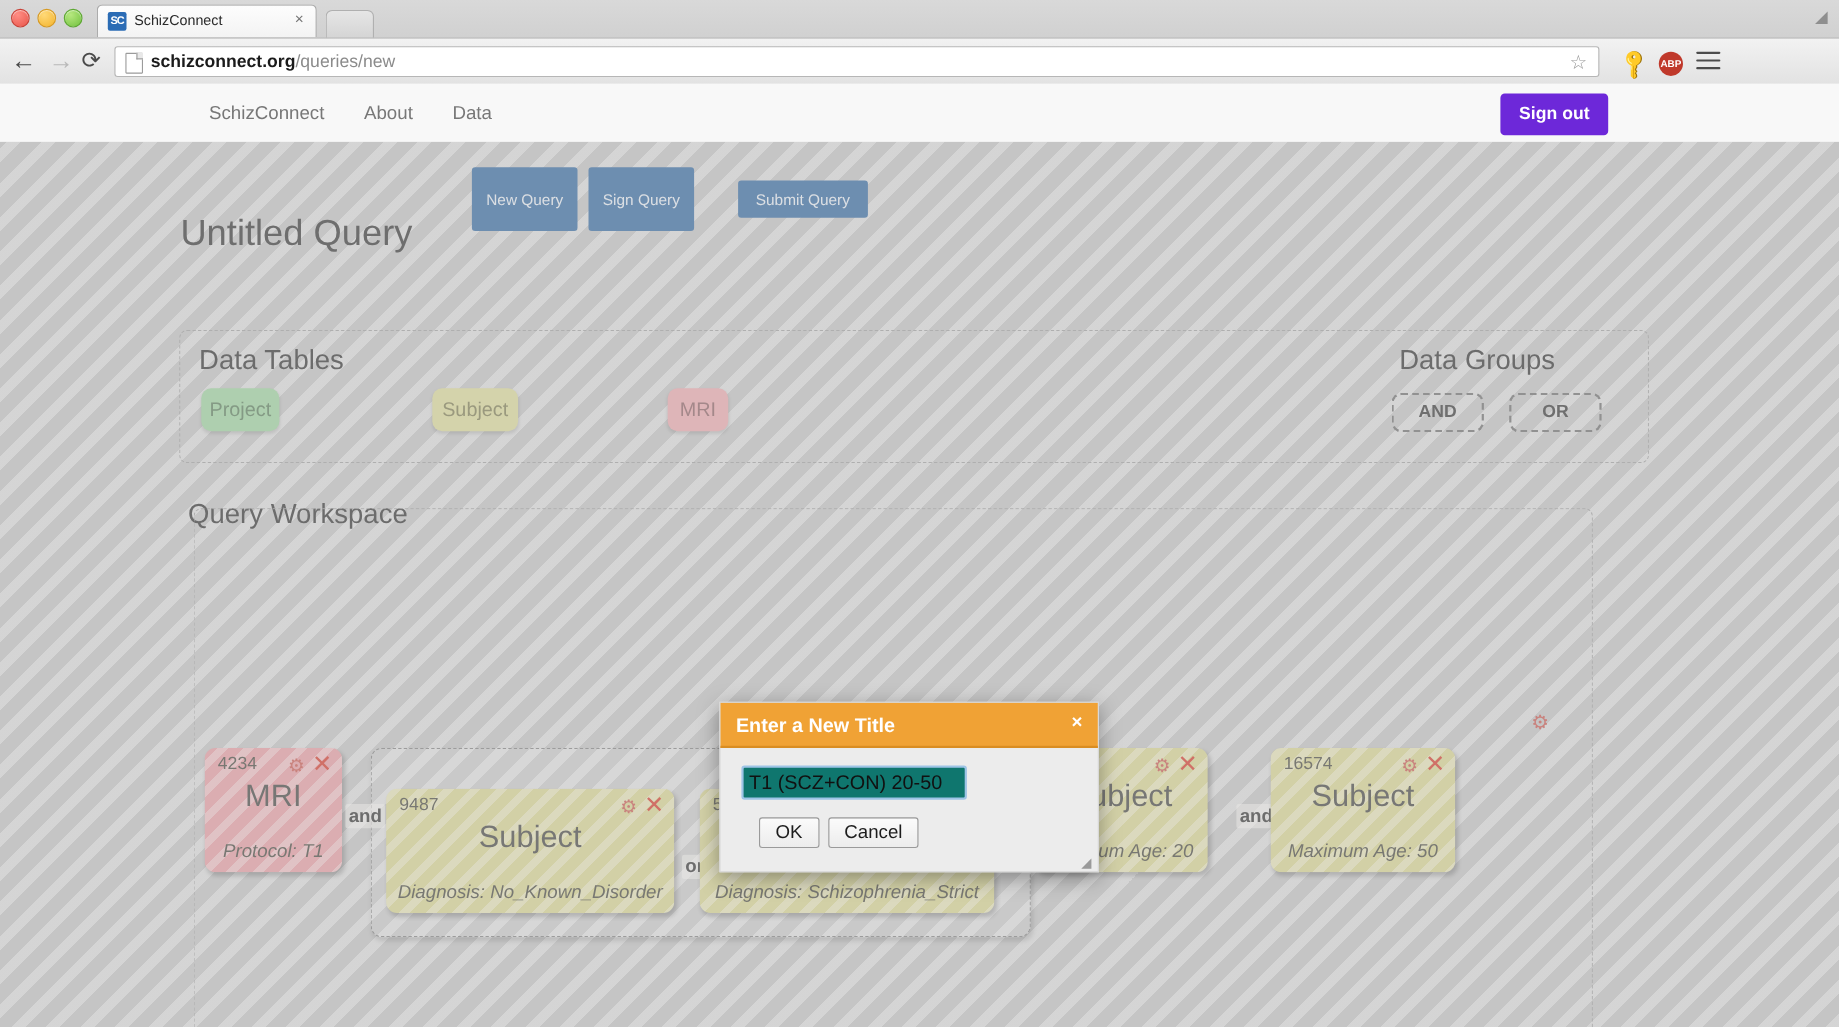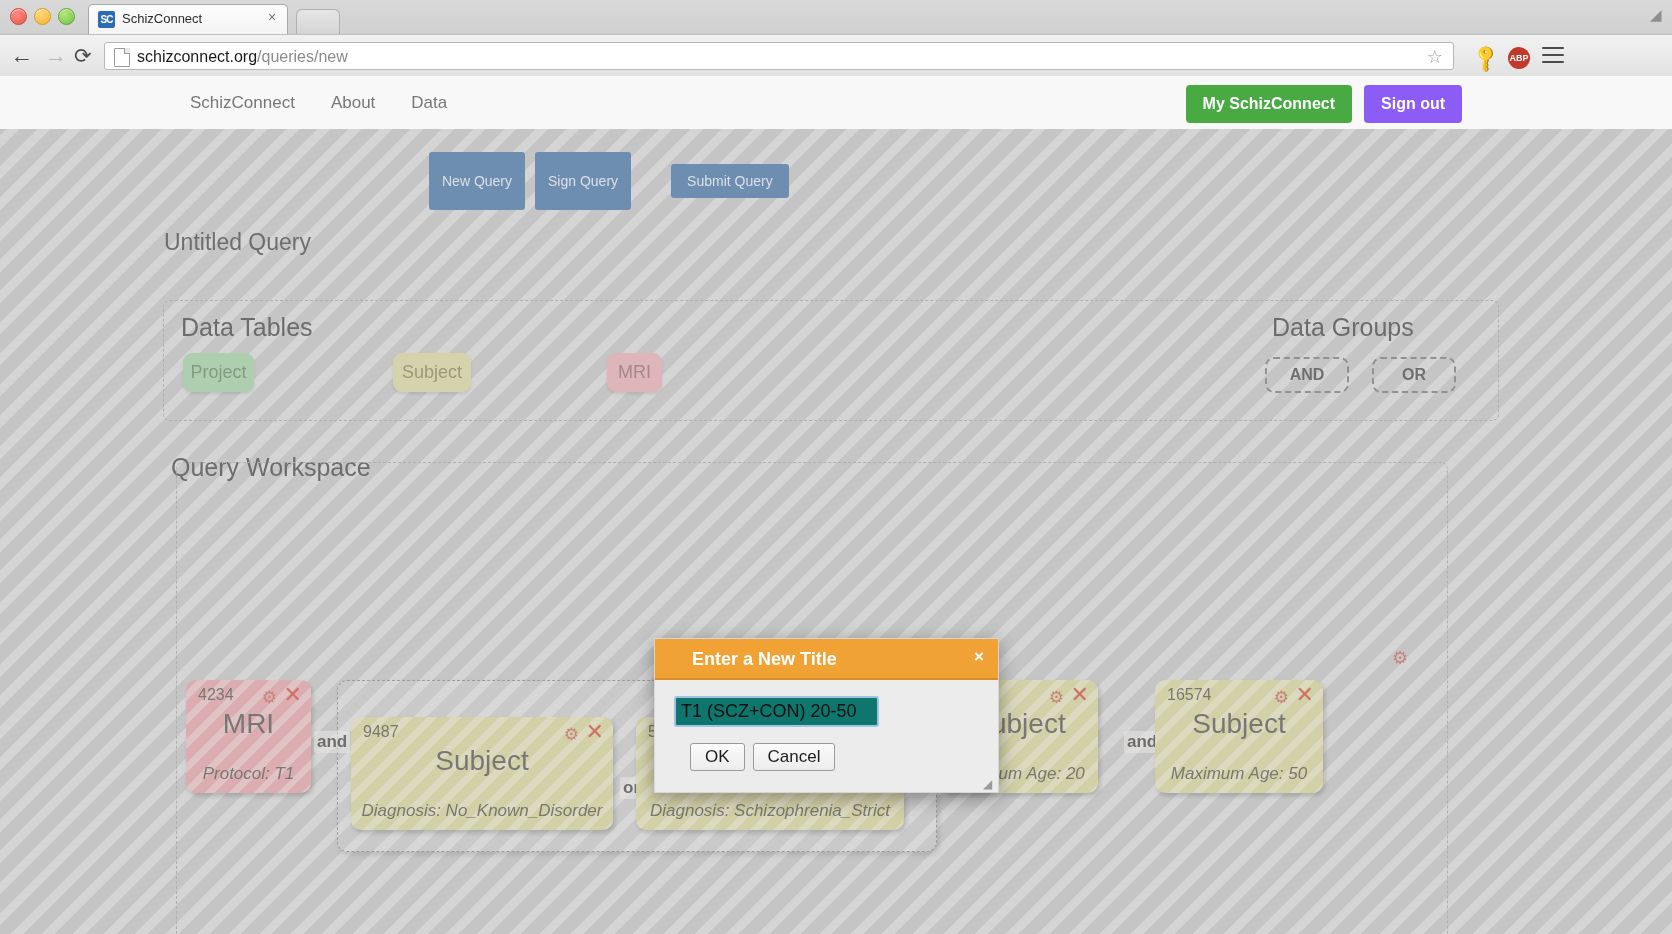--- a/index.html
+++ b/index.html
@@ -43,39 +43,39 @@
   .navbtn.fwd{left:44px;color:#b9b9b9;}
   .navbtn.reload{left:74px;font-size:21px;}
   .omnibox{position:absolute;left:104px;top:7px;width:1350px;height:28px;
     background:#fff;border:1px solid #b6b6b6;border-radius:3px;box-sizing:border-box;}
   .pageicon{position:absolute;left:9px;top:5px;width:14px;height:17px;
     background:#fff;border:1px solid #9b9b9b;border-radius:1px;}
   .pageicon:after{content:"";position:absolute;right:-1px;top:-1px;width:5px;height:5px;
     background:#e8e8e8;border-left:1px solid #9b9b9b;border-bottom:1px solid #9b9b9b;}
   .urltext{position:absolute;left:32px;top:3px;font-size:16px;color:#8b8b8b;line-height:22px;
     font-family:"Liberation Sans",sans-serif;}
-  .urltext b{color:#1b1b1b;font-weight:normal;}
+  .urltext b{color:#1b1b1b;font-weight:bold;}
   .star{position:absolute;right:10px;top:4px;font-size:18px;color:#9a9a9a;line-height:20px;}
   .ext-key{position:absolute;left:1474px;top:12px;font-size:19px;color:#5c5c5c;transform:rotate(-45deg);}
   .ext-abp{position:absolute;left:1508px;top:12px;width:22px;height:22px;border-radius:50%;
     background:#c0392b;color:#fff;font-size:9px;font-weight:bold;text-align:center;line-height:22px;}
   .ext-menu{position:absolute;left:1542px;top:12px;width:22px;height:18px;}
   .ext-menu i{display:block;height:2px;background:#4c4c4c;margin-bottom:5px;border-radius:1px;}
   .win-grip{position:absolute;right:4px;top:6px;width:18px;height:18px;color:#8f8f8f;font-size:15px;}
 
   
   .sitenav{position:absolute;left:0;top:76px;width:1672px;height:53px;
     background:#f8f8f8;border-bottom:1px solid #e3e3e3;}
   .nav-links{position:absolute;left:190px;top:0;height:53px;display:flex;align-items:center;gap:0;}
   .nav-links a{font-size:17px;color:#777777;text-decoration:none;padding:0 24px 0 0;
     margin-right:12px;}
   .nav-right{position:absolute;right:210px;top:9px;display:flex;gap:12px;}
   .btn-green{background:#49a942;color:#fff;font-size:16px;font-weight:bold;
     padding:10px 17px;border-radius:4px;border:none;cursor:pointer;}
-  .btn-orange{background:#8b5cf6;color:#fff;font-size:16px;font-weight:bold;
+  .btn-orange{background:#6d28d9;color:#fff;font-size:16px;font-weight:bold;
     padding:10px 17px;border-radius:4px;border:none;cursor:pointer;}
 
   
   .page{position:absolute;left:0;top:129px;width:1672px;height:805px;
     background-color:#c9c9c9;
     background-image:repeating-linear-gradient(-45deg,
       rgba(255,255,255,.42) 0px, rgba(255,255,255,.42) 9px,
       rgba(255,255,255,0) 9px, rgba(255,255,255,0) 22px);
     overflow:hidden;}
   
@@ -85,21 +85,21 @@
   .qtoolbar{position:absolute;left:419px;top:23px;display:flex;align-items:center;gap:0;}
   .qselect{width:468px;height:26px;box-sizing:border-box;
     background:linear-gradient(#fdfdfd,#f0f0f0);
     border:1px solid #8e8e8e;border-radius:3px;position:relative;
     font-size:15px;color:#2a2a2a;padding:3px 8px;}
   .qselect .arrows{position:absolute;right:9px;top:3px;font-size:9px;line-height:9px;color:#333;}
   .qbtn{background:#4b7aab;color:#e9eef4;font-size:14px;border:none;border-radius:3px;
     padding:21px 13px;margin-left:10px;cursor:pointer;}
   .qbtn.submit{margin-left:40px;padding:9px 16px;}
 
-  .qtitle{position:absolute;left:164px;top:64px;font-size:23px;color:#4d4d4d;font-weight:normal;margin-top:36px;}
+  .qtitle{position:absolute;left:164px;top:64px;font-size:33px;color:#4d4d4d;font-weight:normal;}
 
   .panel{position:absolute;box-sizing:border-box;
     border:1px dashed #a9a9a9;border-radius:7px;}
   .panel-tables{left:163px;top:171px;width:1336px;height:121px;}
   .sect-label{position:absolute;font-size:25px;color:#4a4a4a;}
 
   .chip{position:absolute;border-radius:9px;font-size:18px;
     display:flex;align-items:center;justify-content:center;
     box-shadow:0 2px 3px rgba(0,0,0,.13);}
   .chip.project{background:#a8d7a9;color:#6c8c6d;}
@@ -134,21 +134,21 @@
   .op{position:absolute;font-size:17px;font-weight:bold;color:#4b4b4b;
     background:rgba(250,248,244,.55);padding:1px 3px;border-radius:2px;}
   .ws-gear{position:absolute;font-size:18px;color:#cf6a63;}
 
   
   .modal{position:absolute;left:654px;top:509px;width:345px;height:155px;
     background:#ececec;box-shadow:0 5px 18px rgba(0,0,0,.35);
     border:1px solid #d6d6d6;box-sizing:border-box;}
   .modal-head{position:relative;height:39px;background:#f0a235;
     border-bottom:2px solid #d98d22;}
-  .modal-head .mtitle{position:absolute;left:37px;top:10px;font-size:18px;
+  .modal-head .mtitle{position:absolute;left:14px;top:10px;font-size:18px;
     font-weight:bold;color:#ffffff;}
   .modal-head .mclose{position:absolute;right:14px;top:9px;font-size:17px;
     color:#fff;font-weight:bold;cursor:pointer;line-height:18px;}
   .modal-body{position:relative;padding:16px 19px 0 19px;}
   .mfield{width:205px;height:31px;box-sizing:border-box;
     border:2px solid #9dc4e6;border-radius:3px;background:#0f766e;
     font-size:18px;color:#111;padding:2px 5px;outline:none;
     font-family:"Liberation Sans",sans-serif;}
   .mbtns{margin-top:16px;display:flex;gap:8px;padding-left:16px;}
   .mbtn{background:linear-gradient(#fbfbfb,#ececec);border:1px solid #9a9a9a;
@@ -197,21 +197,20 @@
     </div>
   </div>
 
   <div class="sitenav">
     <div class="nav-links">
       <a href="#">SchizConnect</a>
       <a href="#">About</a>
       <a href="#">Data</a>
     </div>
     <div class="nav-right">
-      <button class="btn-green">My SchizConnect</button>
       <button class="btn-orange">Sign out</button>
     </div>
   </div>
 
   <div class="page">
 
     <div class="qtoolbar">
       <button class="qbtn">New Query</button>
       <button class="qbtn">Sign Query</button>
       <button class="qbtn submit">Submit Query</button>

